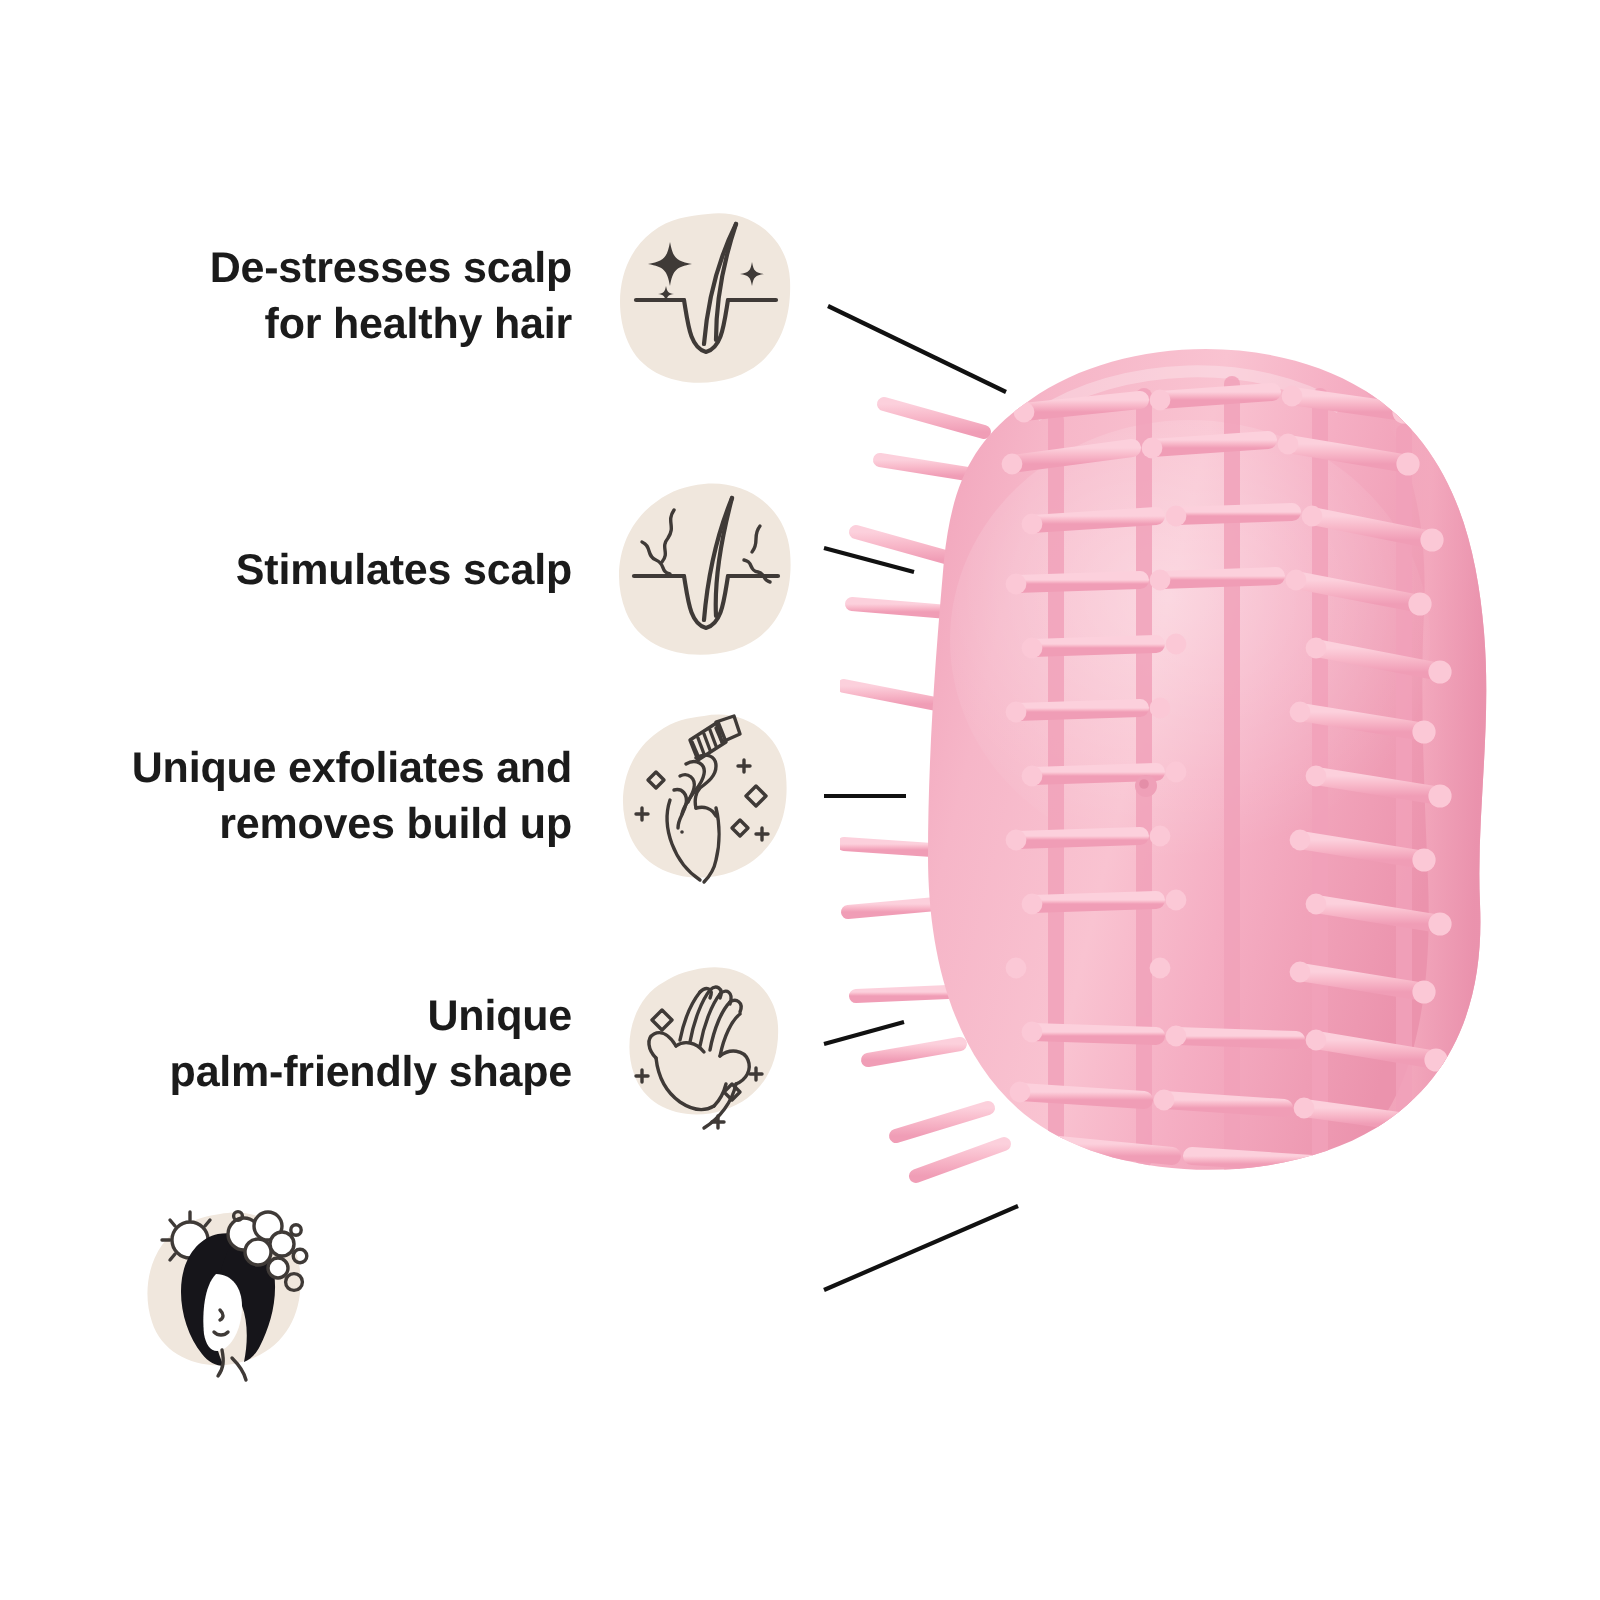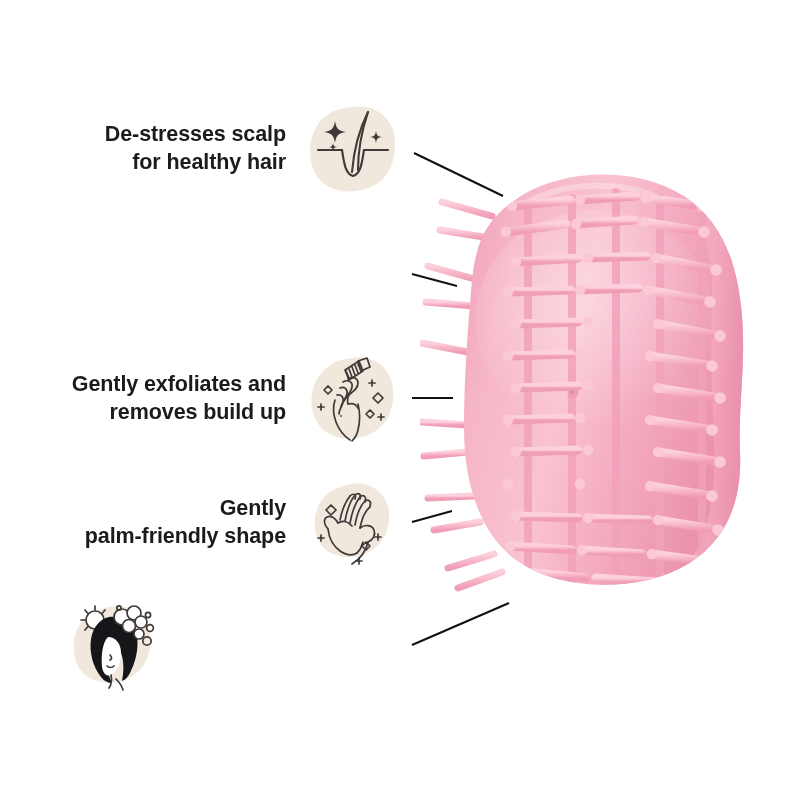--- a/index.html
+++ b/index.html
@@ -289,23 +289,42 @@
         <path class="ink-fill" d="M33 23 C34.5 31, 36 32.5, 44 34 C36 35.5, 34.5 37, 33 45
                                   C31.5 37, 30 35.5, 22 34 C30 32.5, 31.5 31, 33 23 Z"></path>
         <path class="ink-fill" d="M74 33 C74.8 37.5, 75.6 38.3, 80 39 C75.6 39.7, 74.8 40.5, 74 45
                                   C73.2 40.5, 72.4 39.7, 68 39 C72.4 38.3, 73.2 37.5, 74 33 Z"></path>
         <path class="ink-fill" d="M31 45 C31.6 48, 32.2 48.6, 35 49 C32.2 49.4, 31.6 50, 31 53
                                   C30.4 50, 29.8 49.4, 27 49 C29.8 48.6, 30.4 48, 31 45 Z"></path>
       </svg>
     </div>
   </div>
 
+  <div class="feature" style="left:62px;top:235px;">
+    <div class="label">Stimulates scalp</div>
+    <div class="icon-wrap">
+      <svg viewBox="0 0 100 100" xmlns="http://www.w3.org/2000/svg">
+        <path class="blob" d="M50 7 C72 5, 91 19, 93 41 C95 63, 87 83, 65 90
+                              C44 96, 19 91, 11 71 C3 51, 9 28, 26 16 C34 10, 41 8, 50 7 Z"></path>
+        <path class="ink" d="M15 53 L40 53"></path>
+        <path class="ink" d="M62 53 L87 53"></path>
+        <path class="ink" d="M40 53 C42 65, 43 77, 51 79 C59 77, 60 65, 62 53"></path>
+        <path class="ink" d="M64 14 C57 31, 52 51, 50 75"></path>
+        <path class="ink" d="M64 14 C59 33, 55 53, 56 73"></path>
+
+        <path class="ink-thin" d="M35 20 C31 26, 36 28, 32 34 C28 39, 33 41, 29 46"></path>
+        <path class="ink-thin" d="M19 36 C24 38, 21 43, 26 45 C31 47, 28 51, 33 52"></path>
+        <path class="ink-thin" d="M78 28 C74 33, 78 36, 74 41"></path>
+        <path class="ink-thin" d="M70 45 C75 46, 72 50, 77 51 C81 52, 79 55, 83 56"></path>
+      </svg>
+    </div>
+  </div>
 
   <div class="feature" style="left:62px;top:348px;">
-    <div class="label">Gently exfoliates and
+    <div class="label">Unique exfoliates and
 removes build up</div>
     <div class="icon-wrap">
       <svg viewBox="0 0 100 100" xmlns="http://www.w3.org/2000/svg">
         <path class="blob" d="M50 10 C70 6, 89 19, 91 40 C93 61, 85 80, 64 88
                               C44 95, 21 89, 13 70 C5 51, 11 29, 27 18 C35 12, 42 11, 50 10 Z"></path>
 
         <path class="ink-thin" d="M56 13 L65 10 L68 19 L59 23 Z"></path>
         <path class="ink-thin" d="M43 22 L57 13 L61 23 L47 32 Z"></path>
 
         <g class="ink-thin">
@@ -335,21 +354,21 @@
           <path d="M70 32 L70 38"></path>
             <path d="M67 35 L73 35"></path>
           <path d="M79 66 L79 72"></path>
             <path d="M76 69 L82 69"></path>
         </g>
       </svg>
     </div>
   </div>
 
   <div class="feature" style="left:62px;top:472px;">
-    <div class="label">Gently
+    <div class="label">Unique
 palm-friendly shape</div>
     <div class="icon-wrap">
       <svg viewBox="0 0 100 100" xmlns="http://www.w3.org/2000/svg">
         <path class="blob" d="M50 12 C69 9, 86 22, 87 41 C88 60, 79 77, 60 83
                               C42 89, 21 83, 15 65 C9 48, 15 27, 30 19 C36 15, 43 13, 50 12 Z"></path>
 
         <path class="ink-thin" d="M26 57 C22 53, 21 47, 25 45 C29 43, 33 46, 36 51"></path>
         <path class="ink-thin" d="M26 57 C27 66, 31 74, 38 79 C44 83, 50 84, 55 81"></path>
         <path class="ink-thin" d="M36 51 C40 48, 46 49, 50 54"></path>
 

